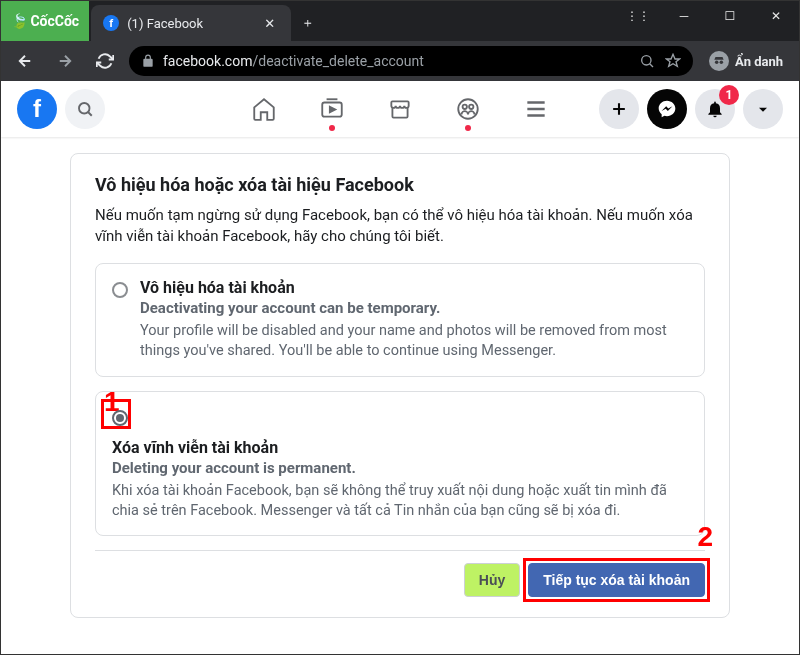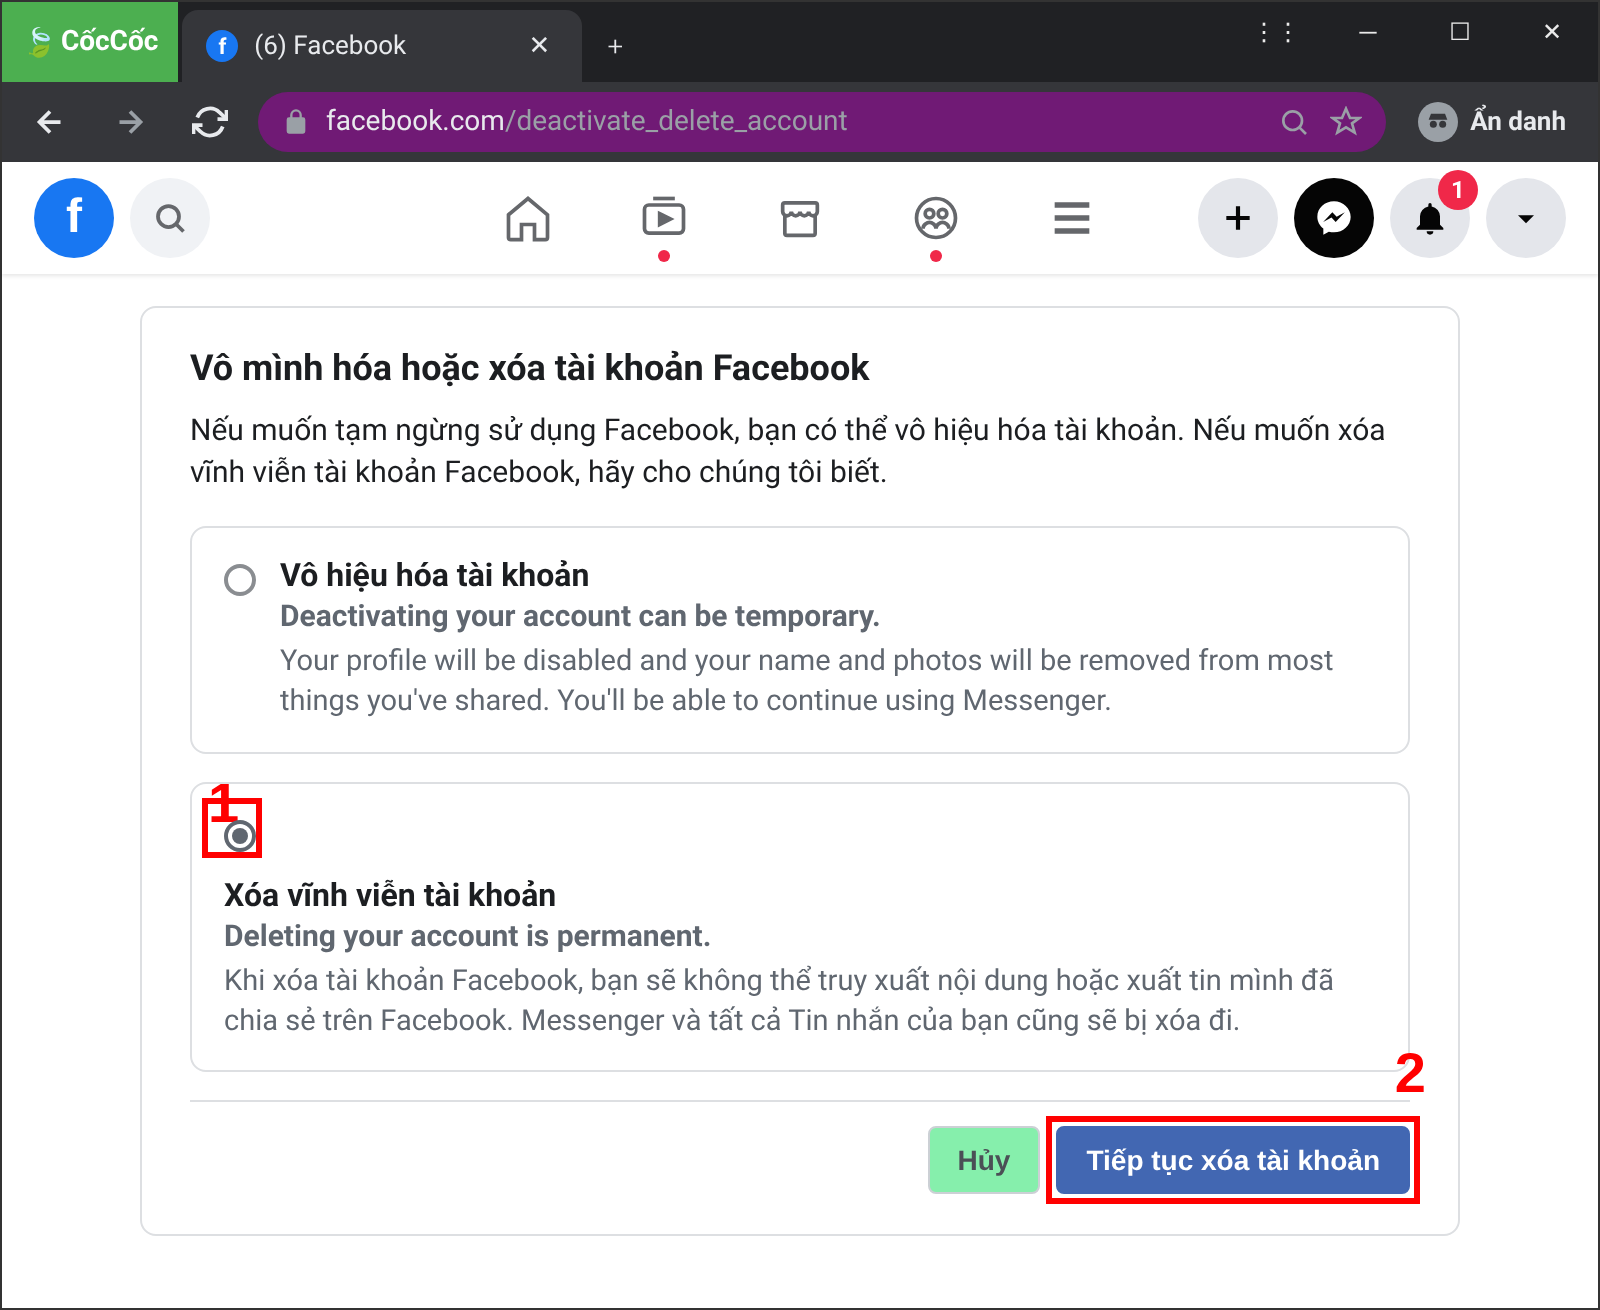--- a/index.html
+++ b/index.html
@@ -13,21 +13,21 @@
 .tab-favicon { width: 16px; height: 16px; background: #1877f2; border-radius: 50%; margin-right: 8px; display: flex; align-items: center; justify-content: center; color: #fff; font-weight: bold; font-size: 11px; }
 .tab-close { margin-left: auto; padding: 0 4px; cursor: pointer; }
 .new-tab { padding: 0 10px; height: 36px; display: flex; align-items: center; cursor: pointer; }
 .window-controls { position: absolute; right: 0; top: 0; display: flex; height: 30px; }
 .win-btn { width: 46px; display: flex; align-items: center; justify-content: center; color: #eaeaea; cursor: pointer; font-size: 12px; }
 .win-icon { width: 16px; height: 16px; display: flex; align-items: center; justify-content: center; }
 
 .addr-row { background: #35363a; height: 40px; display: flex; align-items: center; padding: 0 8px; gap: 8px; }
 .nav-btn { width: 32px; height: 32px; display: flex; align-items: center; justify-content: center; color: #9aa0a6; cursor: pointer; border-radius: 50%; }
 .nav-btn.active { color: #e8eaed; }
-.addr-bar { flex: 1; background: #701a75; height: 30px; border-radius: 15px; display: flex; align-items: center; padding: 0 12px; color: #9aa0a6; font-size: 14px; }
+.addr-bar { flex: 1; background: #000000; height: 30px; border-radius: 15px; display: flex; align-items: center; padding: 0 12px; color: #9aa0a6; font-size: 14px; }
 .addr-lock { margin-right: 8px; }
 .addr-host { color: #e8eaed; }
 .addr-icons { margin-left: auto; display: flex; gap: 10px; align-items: center; }
 .incognito { display: flex; align-items: center; color: #e8eaed; font-size: 13px; gap: 6px; padding: 0 8px; font-weight: bold; }
 .incognito-icon { width: 20px; height: 20px; background: #9aa0a6; border-radius: 50%; display: flex; align-items: center; justify-content: center; }
 
 
 .fb-header { background: #fff; height: 56px; display: flex; align-items: center; padding: 0 16px; box-shadow: 0 1px 2px rgba(0,0,0,.1); position: relative; z-index: 2; }
 .fb-logo { width: 40px; height: 40px; border-radius: 50%; background: #1877f2; color: #fff; display: flex; align-items: center; justify-content: center; font-weight: bold; font-size: 24px; font-family: Arial; }
 .fb-search { width: 40px; height: 40px; border-radius: 50%; background: #f0f2f5; display: flex; align-items: center; justify-content: center; margin-left: 8px; color: #65676b; cursor: pointer; }
@@ -44,21 +44,21 @@
 .card h2 { font-size: 18px; font-weight: bold; color: #1c1e21; margin-bottom: 10px; }
 .card-desc { font-size: 15px; color: #1c1e21; margin-bottom: 16px; line-height: 1.4; }
 .option { border: 1px solid #dddfe2; border-radius: 8px; padding: 14px 16px; margin-bottom: 14px; display: flex; gap: 12px; }
 .radio { width: 16px; height: 16px; border: 2px solid #8a8d91; border-radius: 50%; margin-top: 4px; flex-shrink: 0; display: flex; align-items: center; justify-content: center; cursor: pointer; }
 .radio.selected { border-color: #606770; }
 .radio.selected::after { content: ''; width: 8px; height: 8px; background: #606770; border-radius: 50%; }
 .option-title { font-size: 16px; font-weight: bold; color: #1c1e21; margin-bottom: 2px; }
 .option-sub { font-size: 15px; font-weight: bold; color: #606770; margin-bottom: 4px; }
 .option-desc { font-size: 14.5px; color: #606770; line-height: 1.4; }
 .buttons { display: flex; justify-content: flex-end; gap: 8px; padding: 12px 0 0; border-top: 1px solid #dddfe2; margin-top: 6px; }
-.btn { padding: 8px 14px; border-radius: 4px; font-size: 14px; font-weight: 600; cursor: pointer; border: 1px solid #ccd0d5; background: #86efac; color: #4b4f56; }
+.btn { padding: 8px 14px; border-radius: 4px; font-size: 14px; font-weight: 600; cursor: pointer; border: 1px solid #ccd0d5; background: #bef264; color: #4b4f56; }
 .btn-primary { background: #4267b2; color: #fff; border-color: #4267b2; }
 
 
 .anno-1 { position: absolute; border: 3px solid #ff0000; width: 30px; height: 30px; pointer-events: none; }
 .anno-label { position: absolute; color: #ff0000; font-weight: bold; font-size: 28px; font-family: Arial; pointer-events: none; }
 .anno-2 { position: absolute; border: 3px solid #ff0000; pointer-events: none; }
 .option { position: relative; }
 .card { position: relative; }
 
 svg { display: block; }
@@ -68,21 +68,21 @@
 
 <div class="browser">
 
   <div class="titlebar">
     <div class="coccoc-logo">
       <span style="margin-right:2px;">🍃</span>
         <span>CốcCốc</span>
     </div>
     <div class="tab">
       <div class="tab-favicon">f</div>
-      <span>(6) Facebook</span>
+      <span>(1) Facebook</span>
       <span class="tab-close">✕</span>
     </div>
     <div class="new-tab">＋</div>
     <div class="window-controls">
       <div class="win-btn">
           <span class="win-icon">⋮⋮</span>
         </div>
       <div class="win-btn">
           <span class="win-icon">─</span>
         </div>
@@ -208,21 +208,21 @@
       <div class="fb-action">
         <svg width="16" height="16" viewBox="0 0 24 24" fill="currentColor">
             <path d="M12 16l-6-6h12z"></path>
           </svg>
       </div>
     </div>
   </div>
 
   <div class="content">
     <div class="card">
-      <h2>Vô mình hóa hoặc xóa tài khoản Facebook</h2>
+      <h2>Vô hiệu hóa hoặc xóa tài hiệu Facebook</h2>
       <p class="card-desc">Nếu muốn tạm ngừng sử dụng Facebook, bạn có thể vô hiệu hóa tài khoản. Nếu muốn xóa vĩnh viễn tài khoản Facebook, hãy cho chúng tôi biết.</p>
 
       <div class="option">
         <div class="radio"></div>
         <div>
           <div class="option-title">Vô hiệu hóa tài khoản</div>
           <div class="option-sub">Deactivating your account can be temporary.</div>
           <div class="option-desc">Your profile will be disabled and your name and photos will be removed from most things you've shared. You'll be able to continue using Messenger.</div>
         </div>
       </div>

